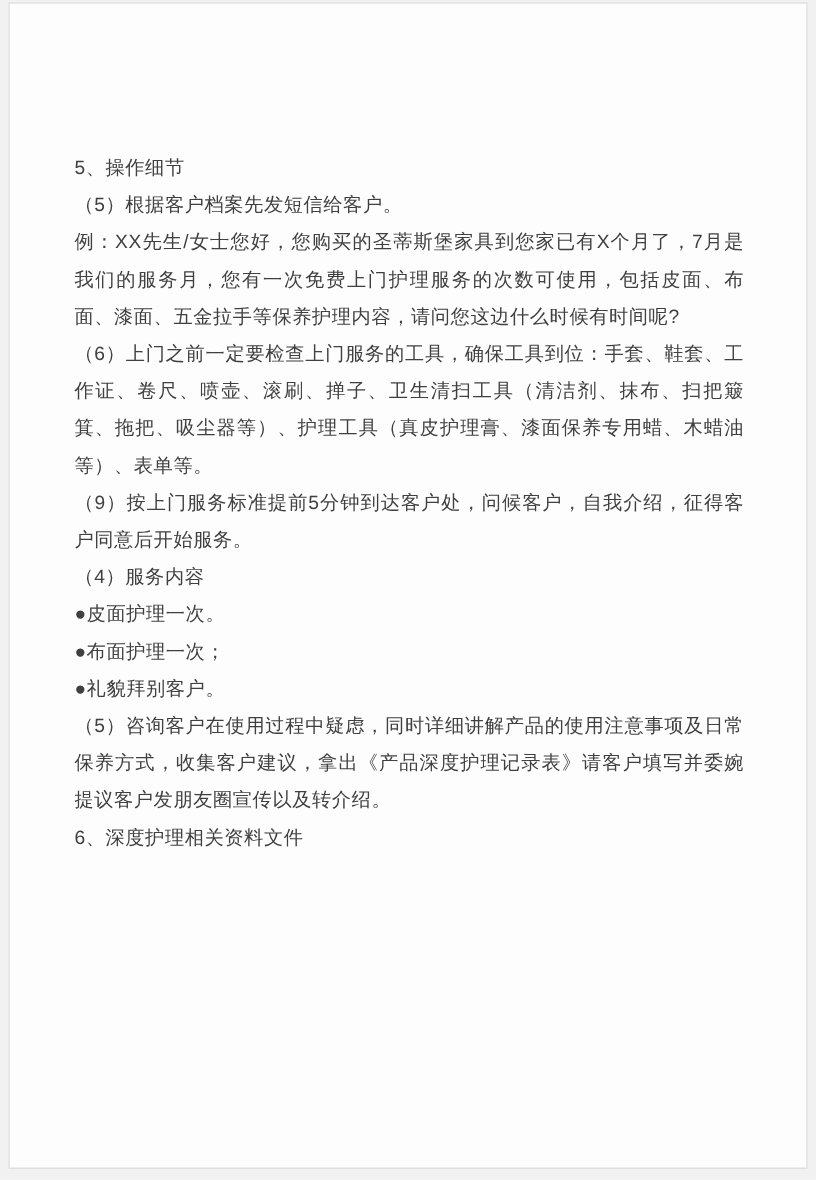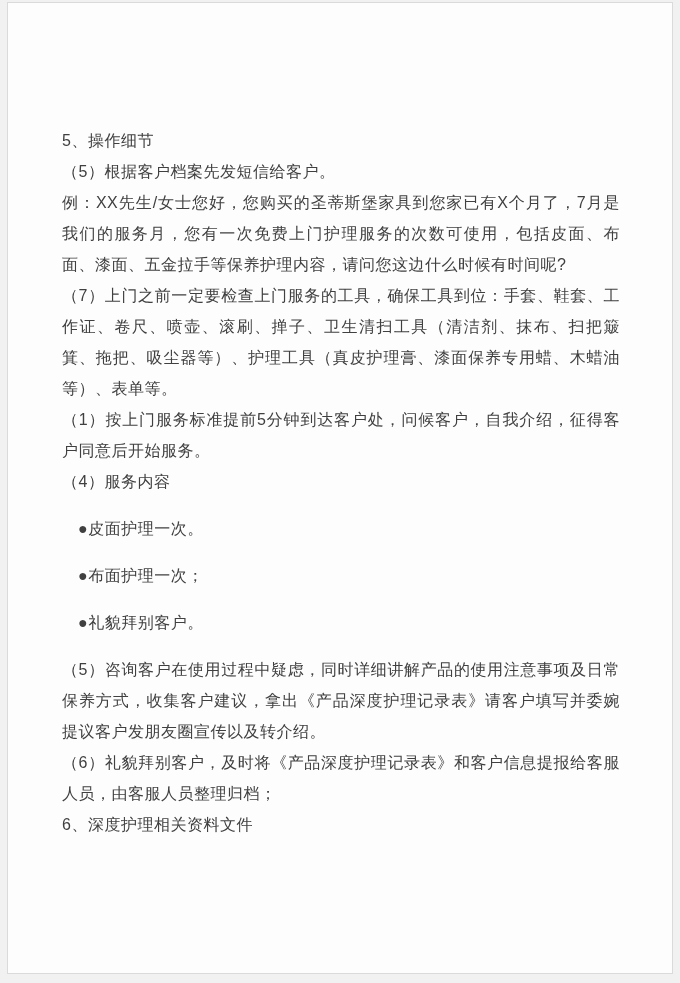--- a/index.html
+++ b/index.html
@@ -24,46 +24,45 @@
   .content {
     padding: 122px 52px 0 54px;
     font-size: 16px;
     line-height: 31px;
     color: #404040;
     text-align: justify;
     letter-spacing: 0.5px;
   }
   .content p { margin: 0; }
   .gap { margin-top: 17px; }
-  .bullet-list p { margin: 16px; }
+  .bullet-list p { margin: 0; }
 </style>
 </head>
 <body>
 
 <div class="paper">
   <div class="content">
 
     <p>5、操作细节</p>
 
     <p>（5）根据客户档案先发短信给客户。</p>
 
     <p>例：XX先生/女士您好，您购买的圣蒂斯堡家具到您家已有X个月了，7月是我们的服务月，您有一次免费上门护理服务的次数可使用，包括皮面、布面、漆面、五金拉手等保养护理内容，请问您这边什么时候有时间呢?</p>
 
-    <p class="gap">（7）上门之前一定要检查上门服务的工具，确保工具到位：手套、鞋套、工作证、卷尺、喷壶、滚刷、掸子、卫生清扫工具（清洁剂、抹布、扫把簸箕、拖把、吸尘器等）、护理工具（真皮护理膏、漆面保养专用蜡、木蜡油等）、表单等。</p>
+    <p class="gap">（6）上门之前一定要检查上门服务的工具，确保工具到位：手套、鞋套、工作证、卷尺、喷壶、滚刷、掸子、卫生清扫工具（清洁剂、抹布、扫把簸箕、拖把、吸尘器等）、护理工具（真皮护理膏、漆面保养专用蜡、木蜡油等）、表单等。</p>
 
-    <p class="gap">（1）按上门服务标准提前5分钟到达客户处，问候客户，自我介绍，征得客户同意后开始服务。</p>
+    <p class="gap">（9）按上门服务标准提前5分钟到达客户处，问候客户，自我介绍，征得客户同意后开始服务。</p>
 
     <p class="gap">（4）服务内容</p>
 
     <div class="bullet-list">
       <p>●皮面护理一次。</p>
       <p>●布面护理一次；</p>
       <p>●礼貌拜别客户。</p>
     </div>
 
     <p class="gap">（5）咨询客户在使用过程中疑虑，同时详细讲解产品的使用注意事项及日常保养方式，收集客户建议，拿出《产品深度护理记录表》请客户填写并委婉提议客户发朋友圈宣传以及转介绍。</p>
 
-    <p class="gap">（6）礼貌拜别客户，及时将《产品深度护理记录表》和客户信息提报给客服人员，由客服人员整理归档；</p>
 
     <p class="gap">6、深度护理相关资料文件</p>
 
   </div>
 </div>
 
 </body></html>

